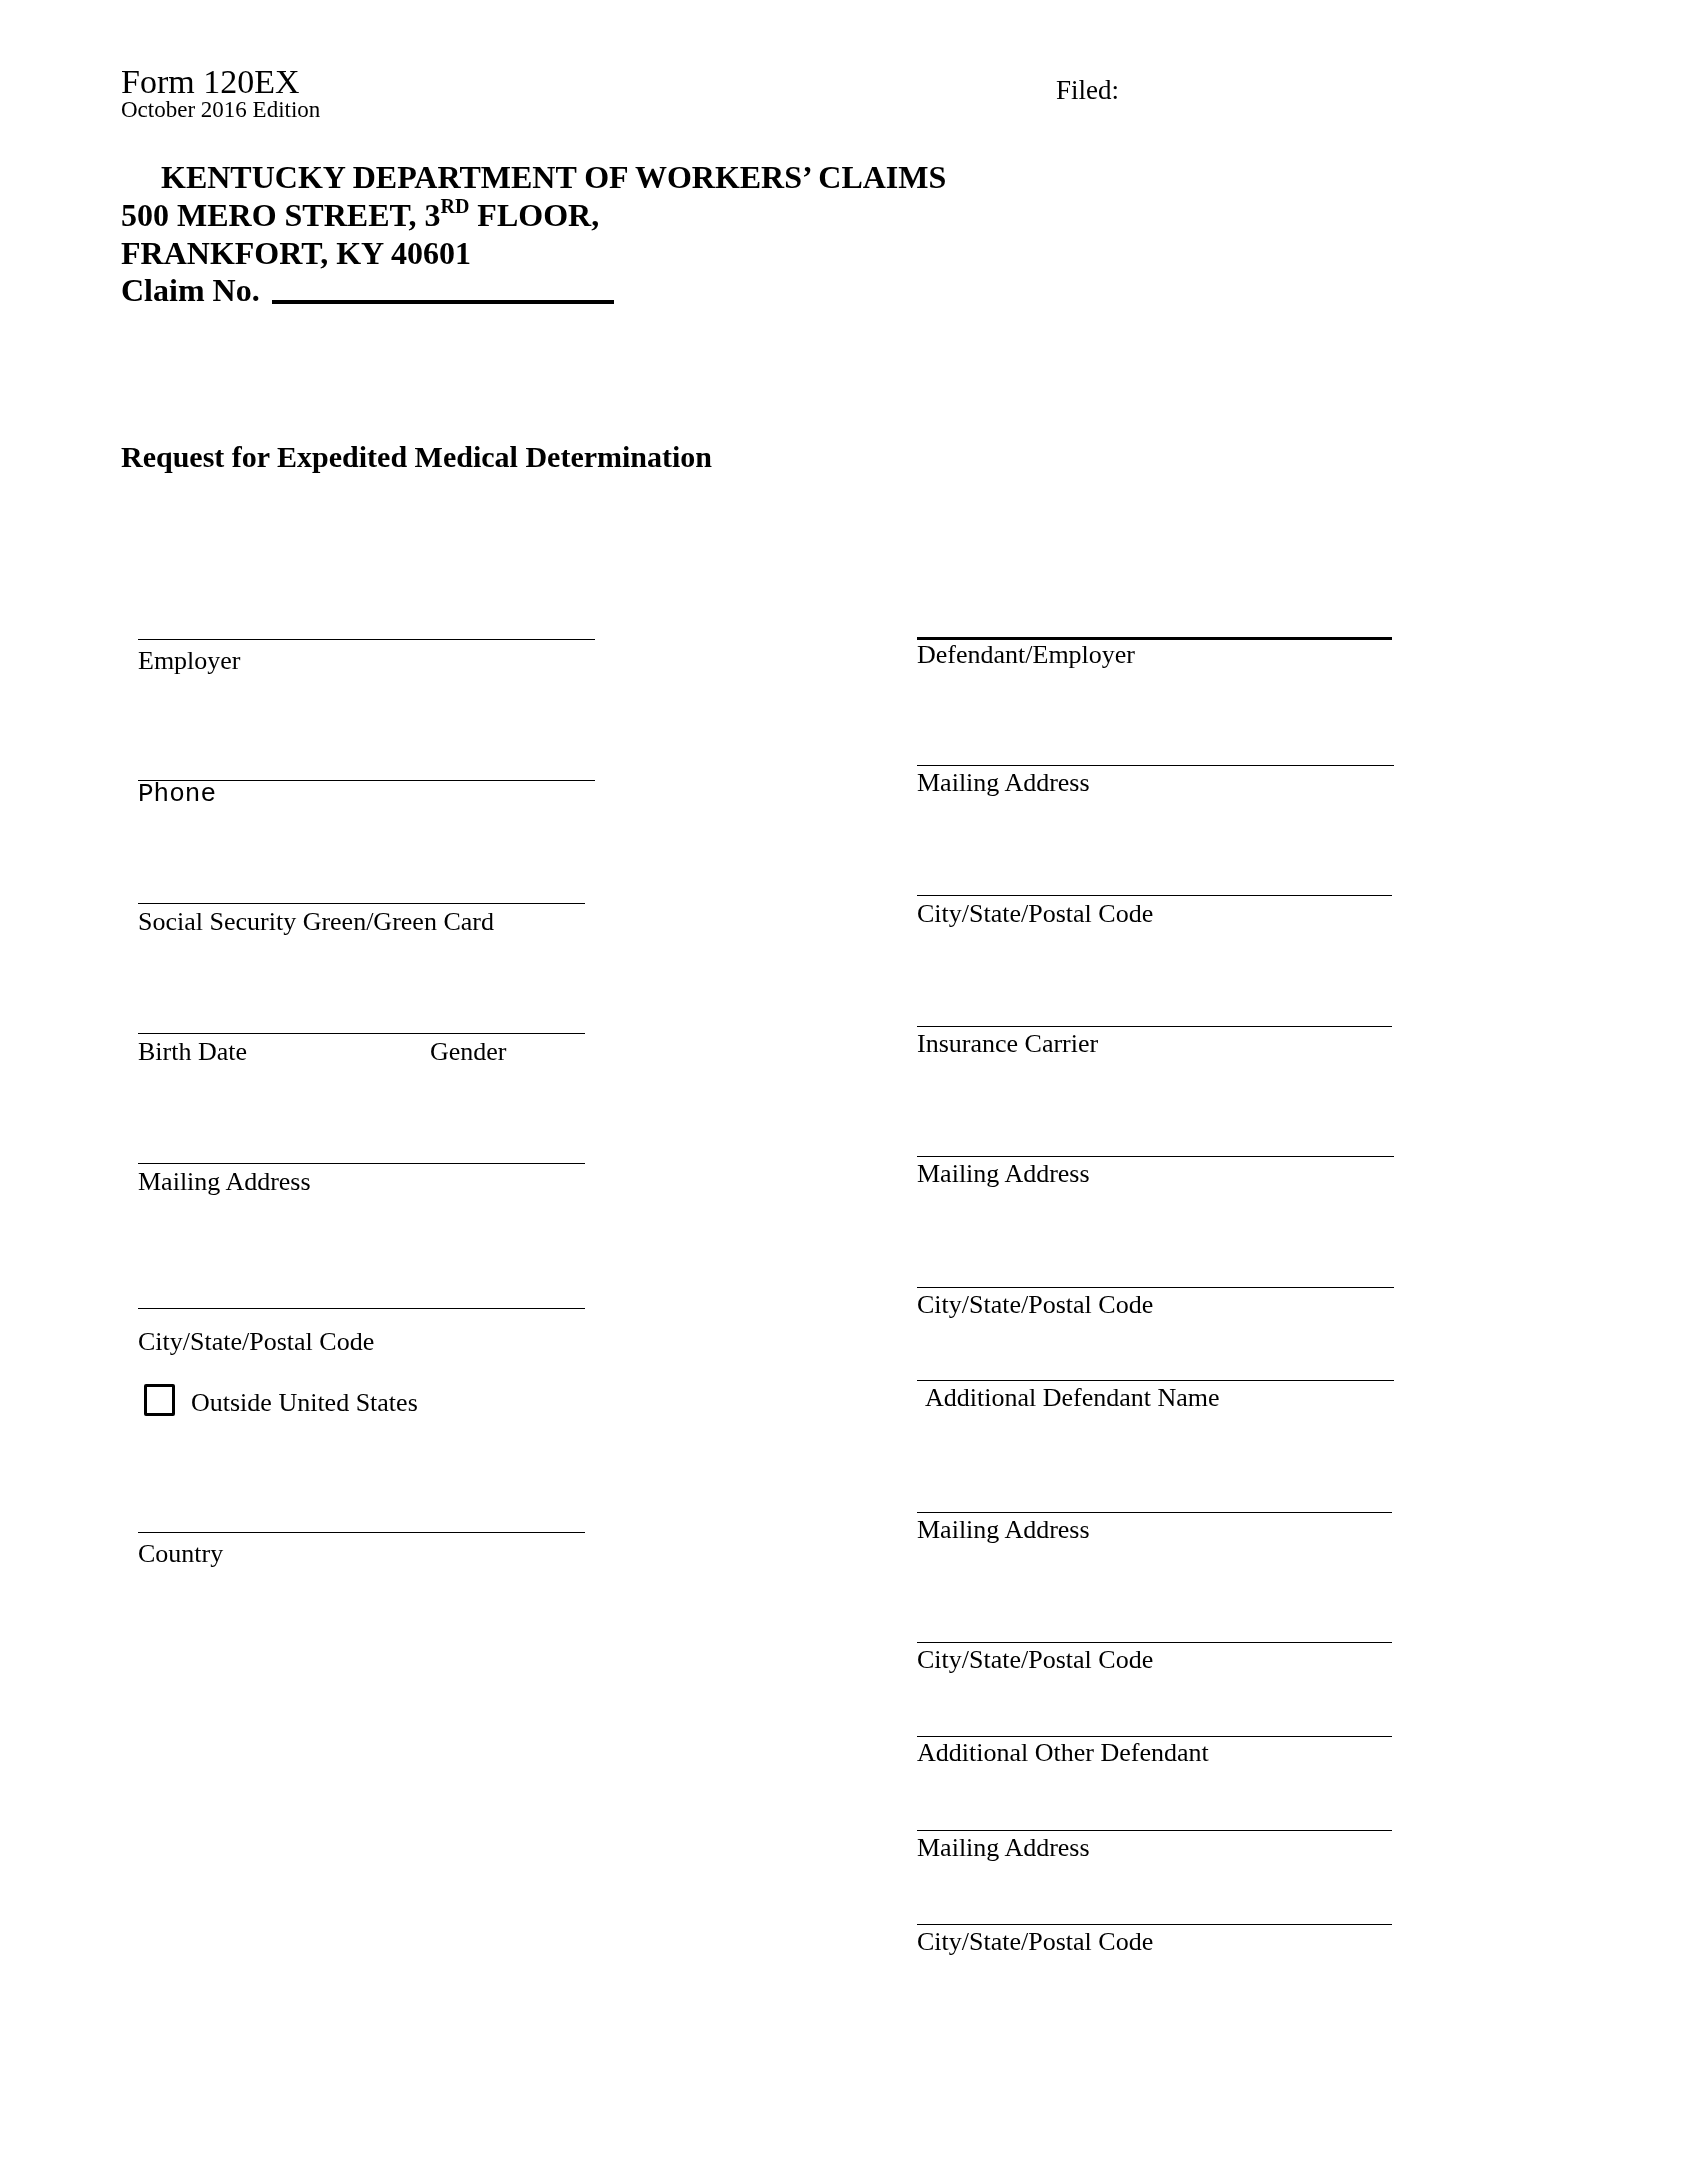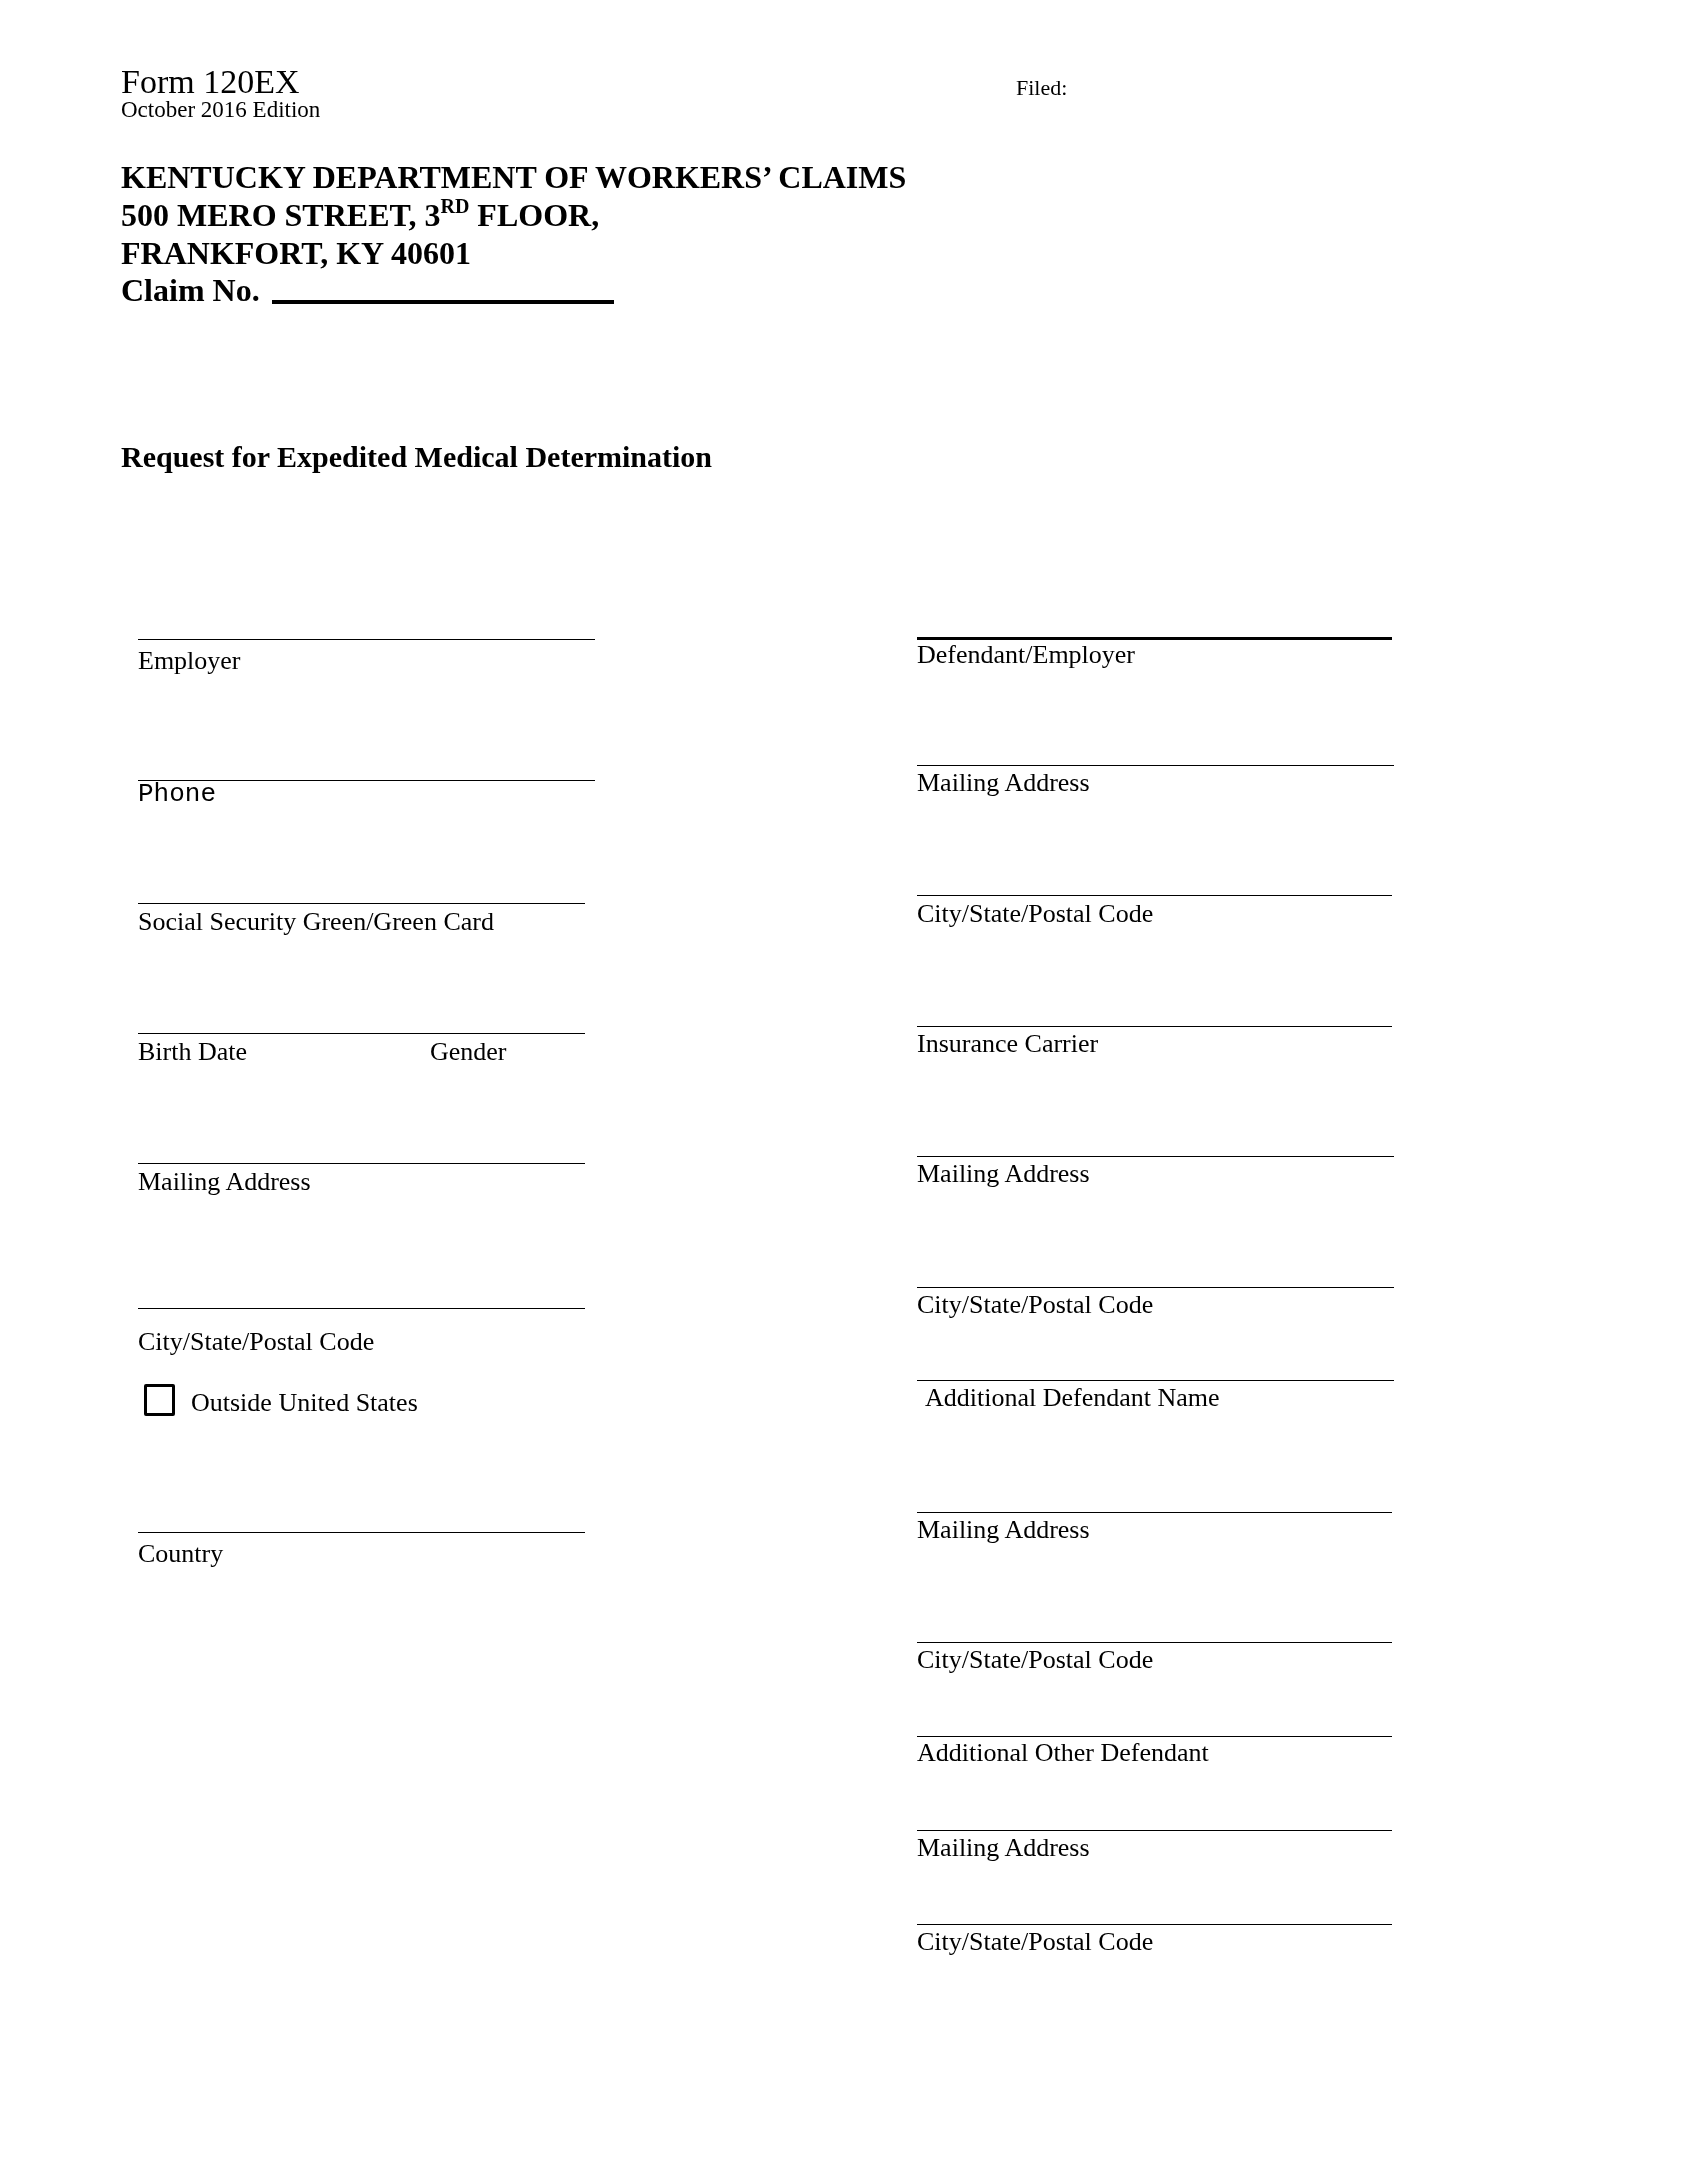--- a/index.html
+++ b/index.html
@@ -1,39 +1,39 @@
 <!DOCTYPE html>
 <html><head>
 <meta charset="utf-8">
 <style>
   html, body { margin:0; padding:0; background:#ffffff; }
   body { width:1683px; height:2178px; position:relative; overflow:hidden;
          font-family:"Liberation Serif","DejaVu Serif",serif; color:#000; }
   .abs { position:absolute; white-space:nowrap; }
   .form-id { left:121px; top:65px; font-size:34px; line-height:1; }
   .edition { left:121px; top:98px; font-size:23px; line-height:1; }
-  .filed { left:1016px; top:77px; font-size:22px; line-height:1; }
+  .filed { left:1056px; top:77px; font-size:27px; line-height:1; }
   .hdr { left:121px; font-size:32px; font-weight:bold; line-height:1; }
   .hdr sup { font-size:20px; vertical-align:top; position:relative; top:-3px; }
   .claim-line { position:absolute; left:272px; top:300px; width:342px; height:0; border-top:4px solid #000; }
   .title { left:121px; top:442px; font-size:30px; font-weight:bold; line-height:1; }
   .line { position:absolute; height:0; border-top:1.6px solid #000; }
   .line.thick { border-top:3px solid #000; }
   .lbl { position:absolute; font-size:26px; line-height:1; white-space:nowrap; }
   .checkbox { position:absolute; left:144px; top:1384px; width:31px; height:32px;
               border:3px solid #000; border-radius:2px; box-sizing:border-box; background:#fff; }
 </style>
 </head>
 <body>
 
 <div class="abs form-id">Form 120EX</div>
 <div class="abs edition">October 2016 Edition</div>
 <div class="abs filed">Filed:</div>
 
-<div class="abs hdr" style="top:161px;">KENTUCKY DEPARTMENT OF WORKERS’ CLAIMS</div>
+<div class="abs hdr" style="top:161px;margin-left:40px;">KENTUCKY DEPARTMENT OF WORKERS’ CLAIMS</div>
 <div class="abs hdr" style="top:199px;"><span>500 MERO STREET, 3</span><sup>RD</sup><span> FLOOR,</span></div>
 <div class="abs hdr" style="top:237px;">FRANKFORT, KY 40601</div>
 <div class="abs hdr" style="top:274px;">Claim No.</div>
 <div class="claim-line"></div>
 
 <div class="abs title">Request for Expedited Medical Determination</div>
 
 <div class="line" style="left:138px; top:639px; width:457px;"></div>
 <div class="lbl" style="left:138px; top:648px;">Employer</div>
 

